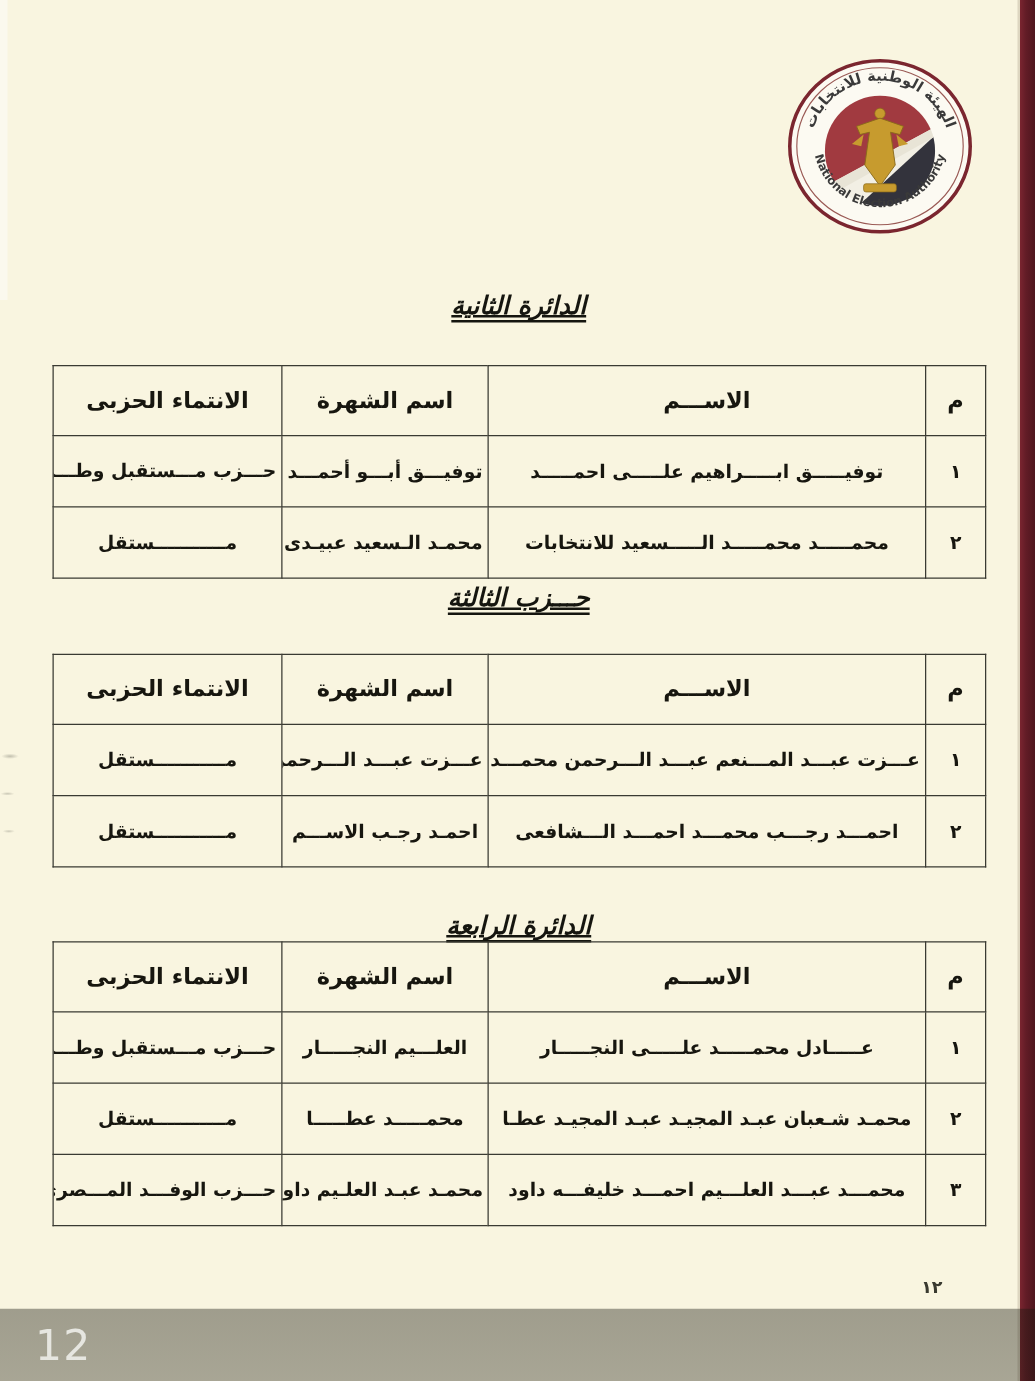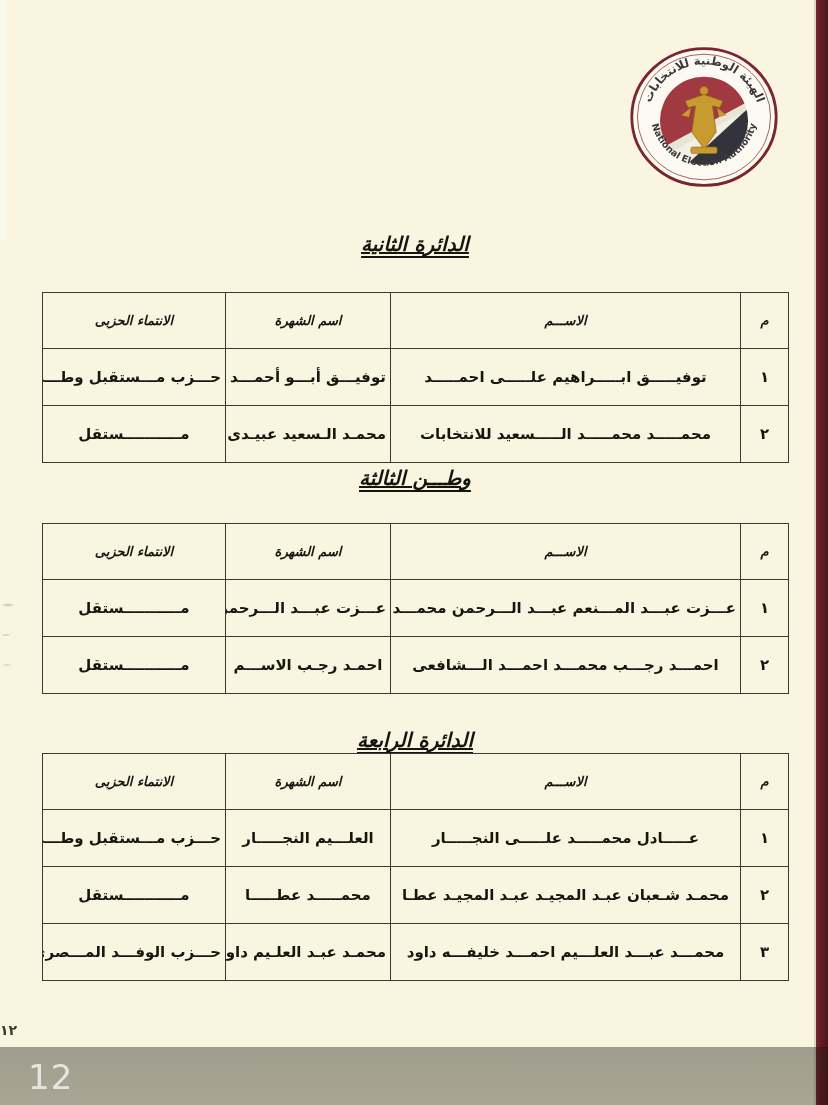--- a/index.html
+++ b/index.html
@@ -82,42 +82,41 @@
   table.roster th, table.roster td {
     border: 1.5px solid #3a3a32;
     text-align: center;
     vertical-align: middle;
     color: #17160f;
     overflow: hidden;
     white-space: nowrap;
   }
   table.roster th {
     font-weight: bold;
-    font-style: italic;
-    font-size: 13px;
+    font-size: 18px;
     height: 56px;
   }
   table.roster td {
     font-weight: bold;
     font-size: 15px;
     height: 57px;
     padding: 0 4px;
   }
   col.c-num   { width: 48px; }
   col.c-name  { width: 350px; }
   col.c-shohra{ width: 165px; }
   col.c-party { width: 183px; }
   td.num-cell { font-size: 17px; }
 
   
   .page-num-ar {
     position: absolute;
     top: 1022px; left: 0;
     width: 754px;
-    text-align: left;
+    text-align: right;
     font-size: 14px;
     font-weight: bold;
     color: #3a3a30;
     z-index: 3;
   }
   
   .footer-overlay {
     position: absolute;
     left: 0; bottom: 0;
     width: 828px; height: 58px;
@@ -220,21 +219,21 @@
       <tr>
         <td class="num-cell">٢</td>
         <td>محمـــــد محمـــــد الـــــسعيد للانتخابات</td>
         <td>محمـد الـسعيد عبيـدى</td>
         <td>مـــــــــــستقل</td>
       </tr>
     </tbody>
       </table>
 
     <div class="sec-title t2-title">
-      <span>وطـــن الثالثة</span>
+      <span>حـــزب الثالثة</span>
     </div>
     <table class="roster tbl-2">
       <colgroup>
           <col class="c-num">
           <col class="c-name">
           <col class="c-shohra">
           <col class="c-party">
         </colgroup>
       <tbody>
           <tr>

